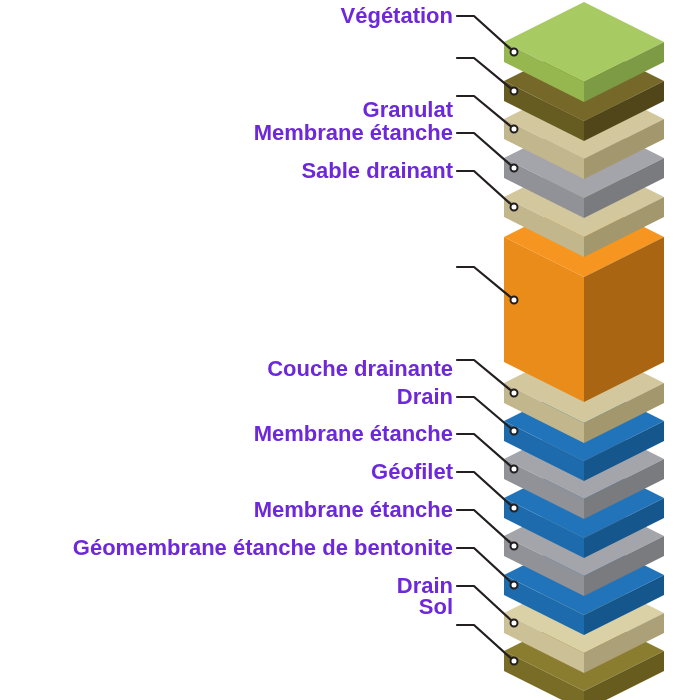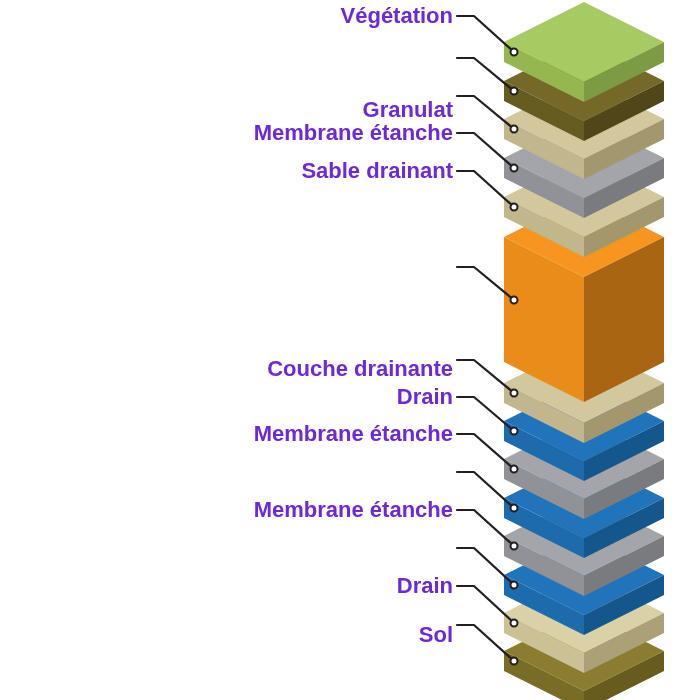--- a/index.html
+++ b/index.html
@@ -99,17 +99,19 @@
       <circle cx="514" cy="661" r="3.5" fill="#ffffff" stroke="#231f20" stroke-width="2"></circle>
     </svg>
   <div id="labels">
       <div class="layer-label" style="top: 2px;">Végétation</div>
       <div class="layer-label" style="top: 96px;">Granulat</div>
       <div class="layer-label" style="top: 119px;">Membrane étanche</div>
       <div class="layer-label" style="top: 157px;">Sable drainant</div>
       <div class="layer-label" style="top: 346px; margin-top: 9px;">Couche drainante</div>
       <div class="layer-label" style="top: 383px; margin-left: 24px;">Drain</div>
       <div class="layer-label" style="top: 420px;">Membrane étanche</div>
+      <div class="layer-label" style="top: 458px;">Géofilet</div>
       <div class="layer-label" style="top: 496px;">Membrane étanche</div>
+      <div class="layer-label" style="top: 534px;">Géomembrane étanche de bentonite</div>
       <div class="layer-label" style="top: 572px;">Drain</div>
-      <div class="layer-label" style="top: 621px;">Sol</div>
+      <div class="layer-label" style="top: 593px;">Sol</div>
     </div>
 </div>
 
 </body></html>

